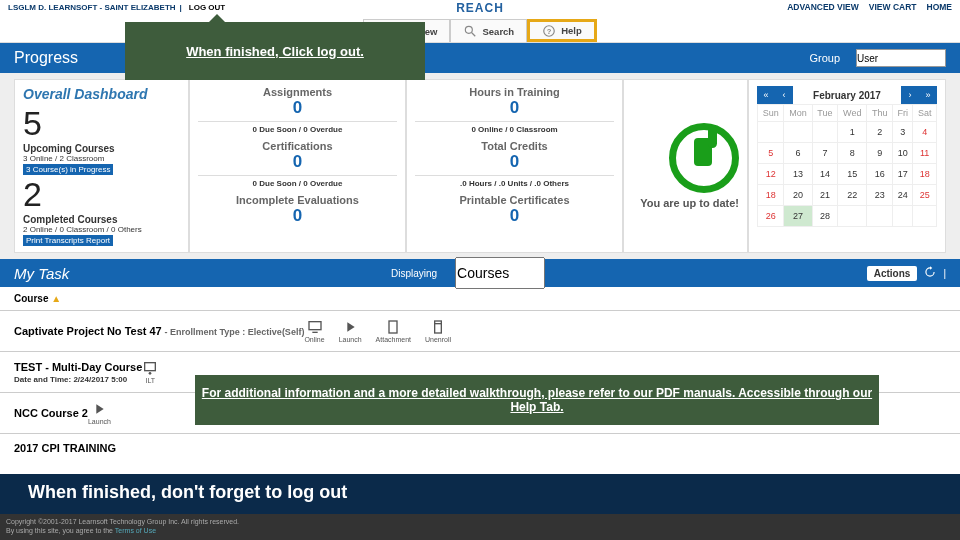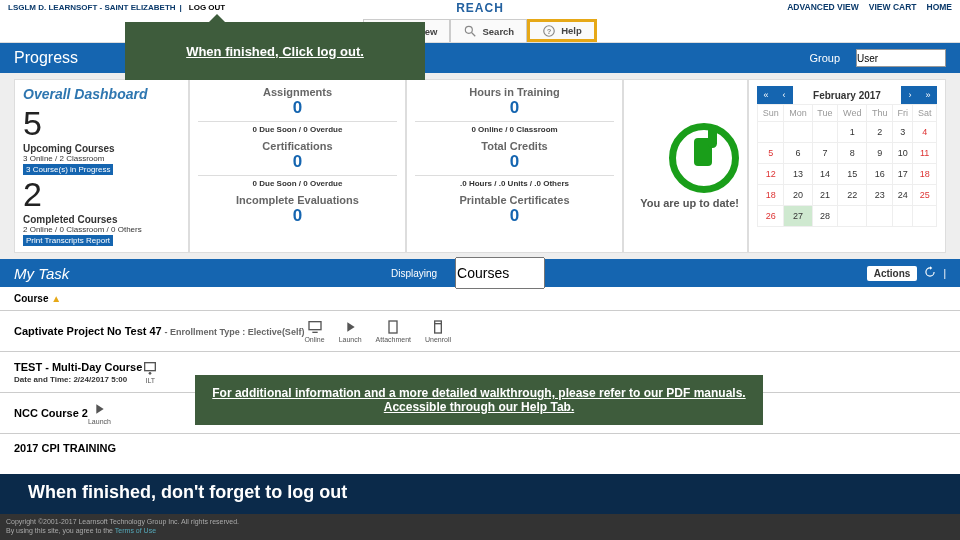--- a/index.html
+++ b/index.html
@@ -52,21 +52,21 @@
 .listhead .arrow{color:#e6a817}
 .row{padding:8px 14px;border-bottom:1px solid #ccc;display:flex;align-items:center;font-size:10px}
 .row .title{font-weight:bold;font-size:11px}
 .row .enroll{font-size:9px;color:#666;font-weight:bold}
 .row .icons{display:flex;gap:14px}
 .ricon{display:flex;flex-direction:column;align-items:center;font-size:7px;color:#555;gap:1px}
 .ricon svg{width:16px;height:16px}
 .datetime{font-size:8px;color:#333;font-weight:bold;margin-top:2px}
 .callout1{position:absolute;left:125px;top:22px;width:300px;height:58px;background:#3e5c3c;color:#fff;display:flex;align-items:center;justify-content:center;font-size:13px;font-weight:bold;text-decoration:underline;z-index:10}
 .callout1:before{content:"";position:absolute;top:-20px;left:80px;border:12px solid transparent;border-bottom-color:#3e5c3c}
-.callout2{position:absolute;left:195px;top:375px;width:568px;height:50px;background:#3e5c3c;color:#fff;display:flex;align-items:center;justify-content:center;font-size:12px;font-weight:bold;text-align:center;z-index:10;padding:6px;text-decoration:underline}
+.callout2{position:absolute;left:195px;top:375px;width:684px;height:50px;background:#3e5c3c;color:#fff;display:flex;align-items:center;justify-content:center;font-size:12px;font-weight:bold;text-align:center;z-index:10;padding:6px;text-decoration:underline}
 .footer{position:absolute;bottom:26px;left:0;right:0;height:40px;background:#0b2a4a;color:#fff;font-size:18px;font-weight:bold;padding:8px 28px}
 .copy{position:absolute;bottom:0;left:0;right:0;height:26px;background:#333;color:#aaa;font-size:7px;padding:3px 6px;line-height:1.3}
 .copy a{color:#5ab}
 </style>
 </head>
 <body>
 
 <div class="topbar">
   <div class="left">
     <span>LSGLM D. LEARNSOFT - SAINT ELIZABETH</span>

